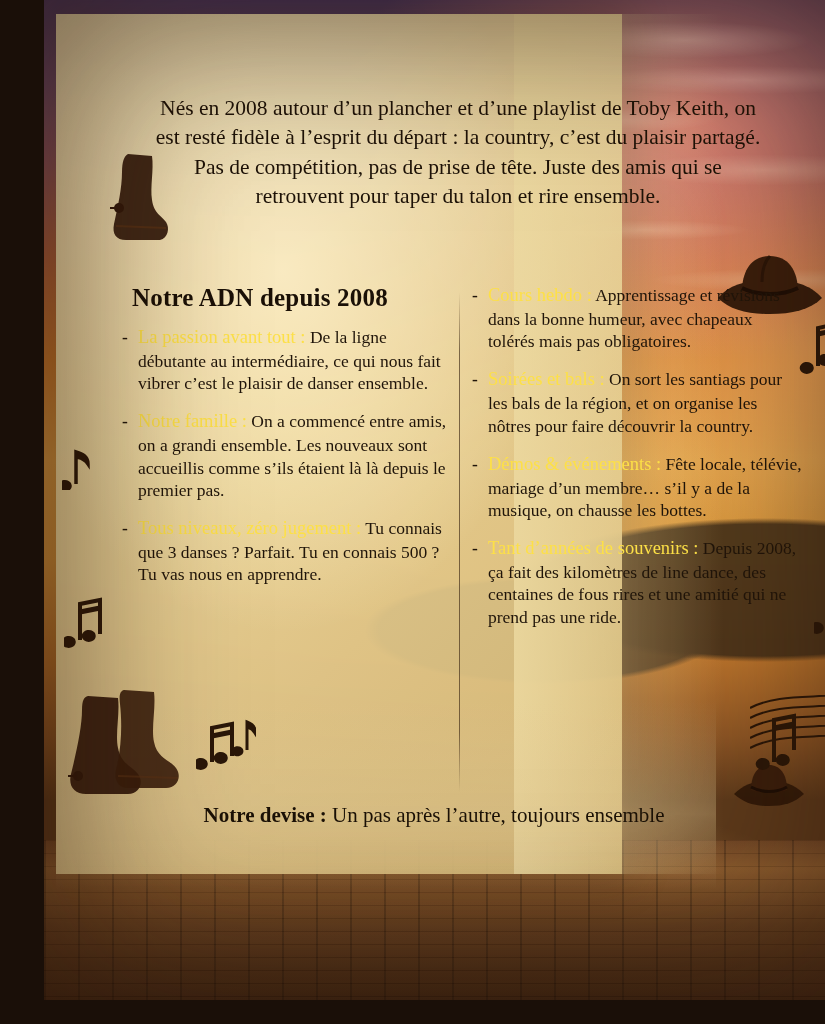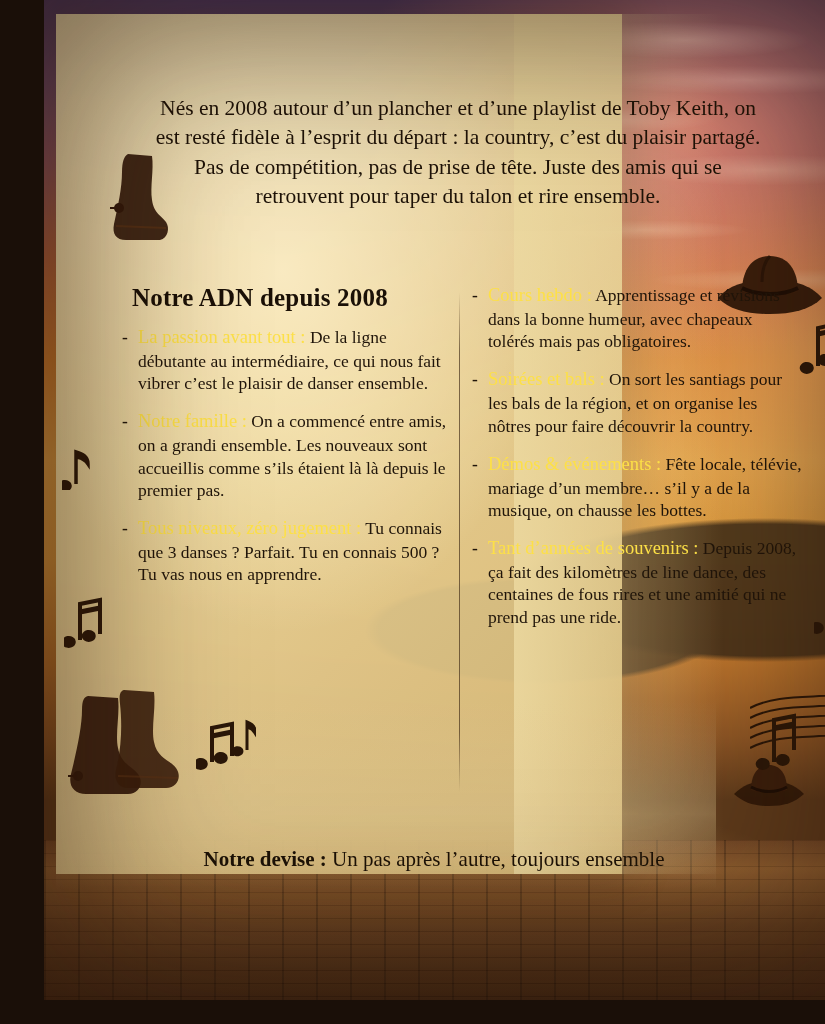--- a/index.html
+++ b/index.html
@@ -164,21 +164,21 @@
     font-weight: bold;
   }
   .bullet b {
     font-weight: normal;
     font-size: 18.5px;
     color: #fde047;
     text-align: center;
   }
   .devise {
     position: absolute;
-    left: 40px; top: 826px; width: 700px;
+    left: 40px; top: 782px; width: 700px;
     text-align: center;
     font-size: 21px;
     color: #1b1106;
   }
   .devise b { font-weight: bold; }
 
   .cta {
     position: absolute;
     left: 60px; top: 896px; width: 706px;
     text-align: center;

